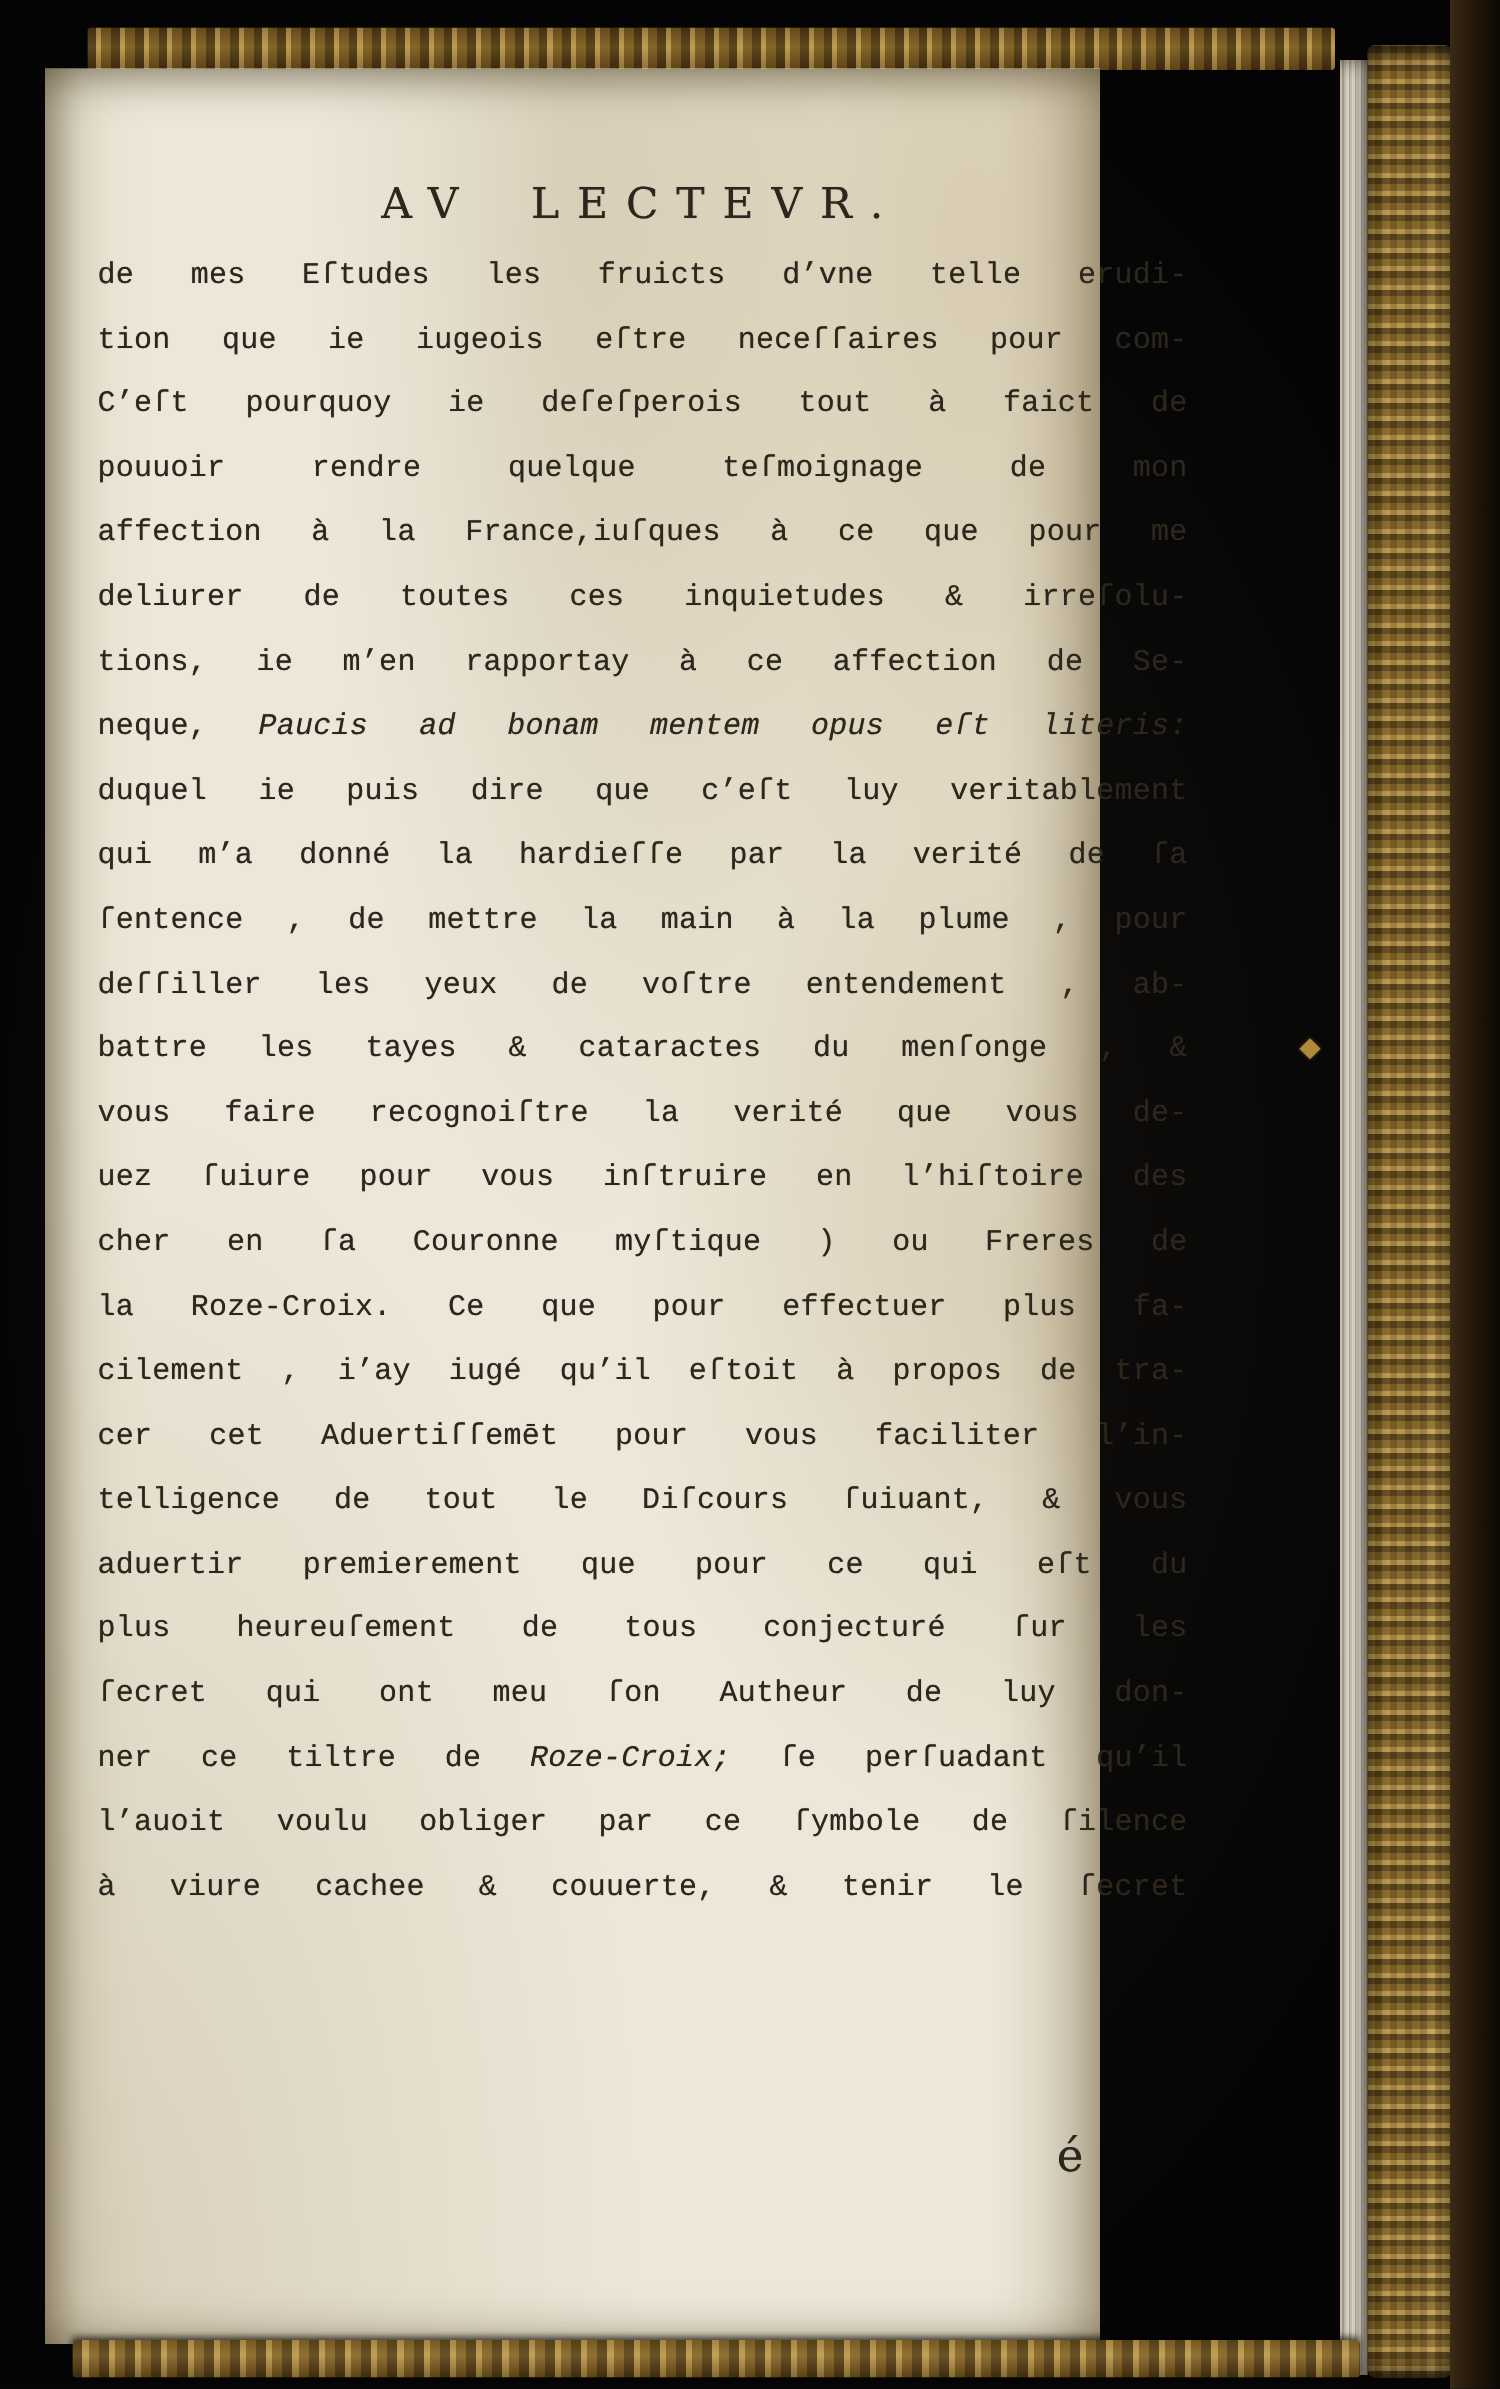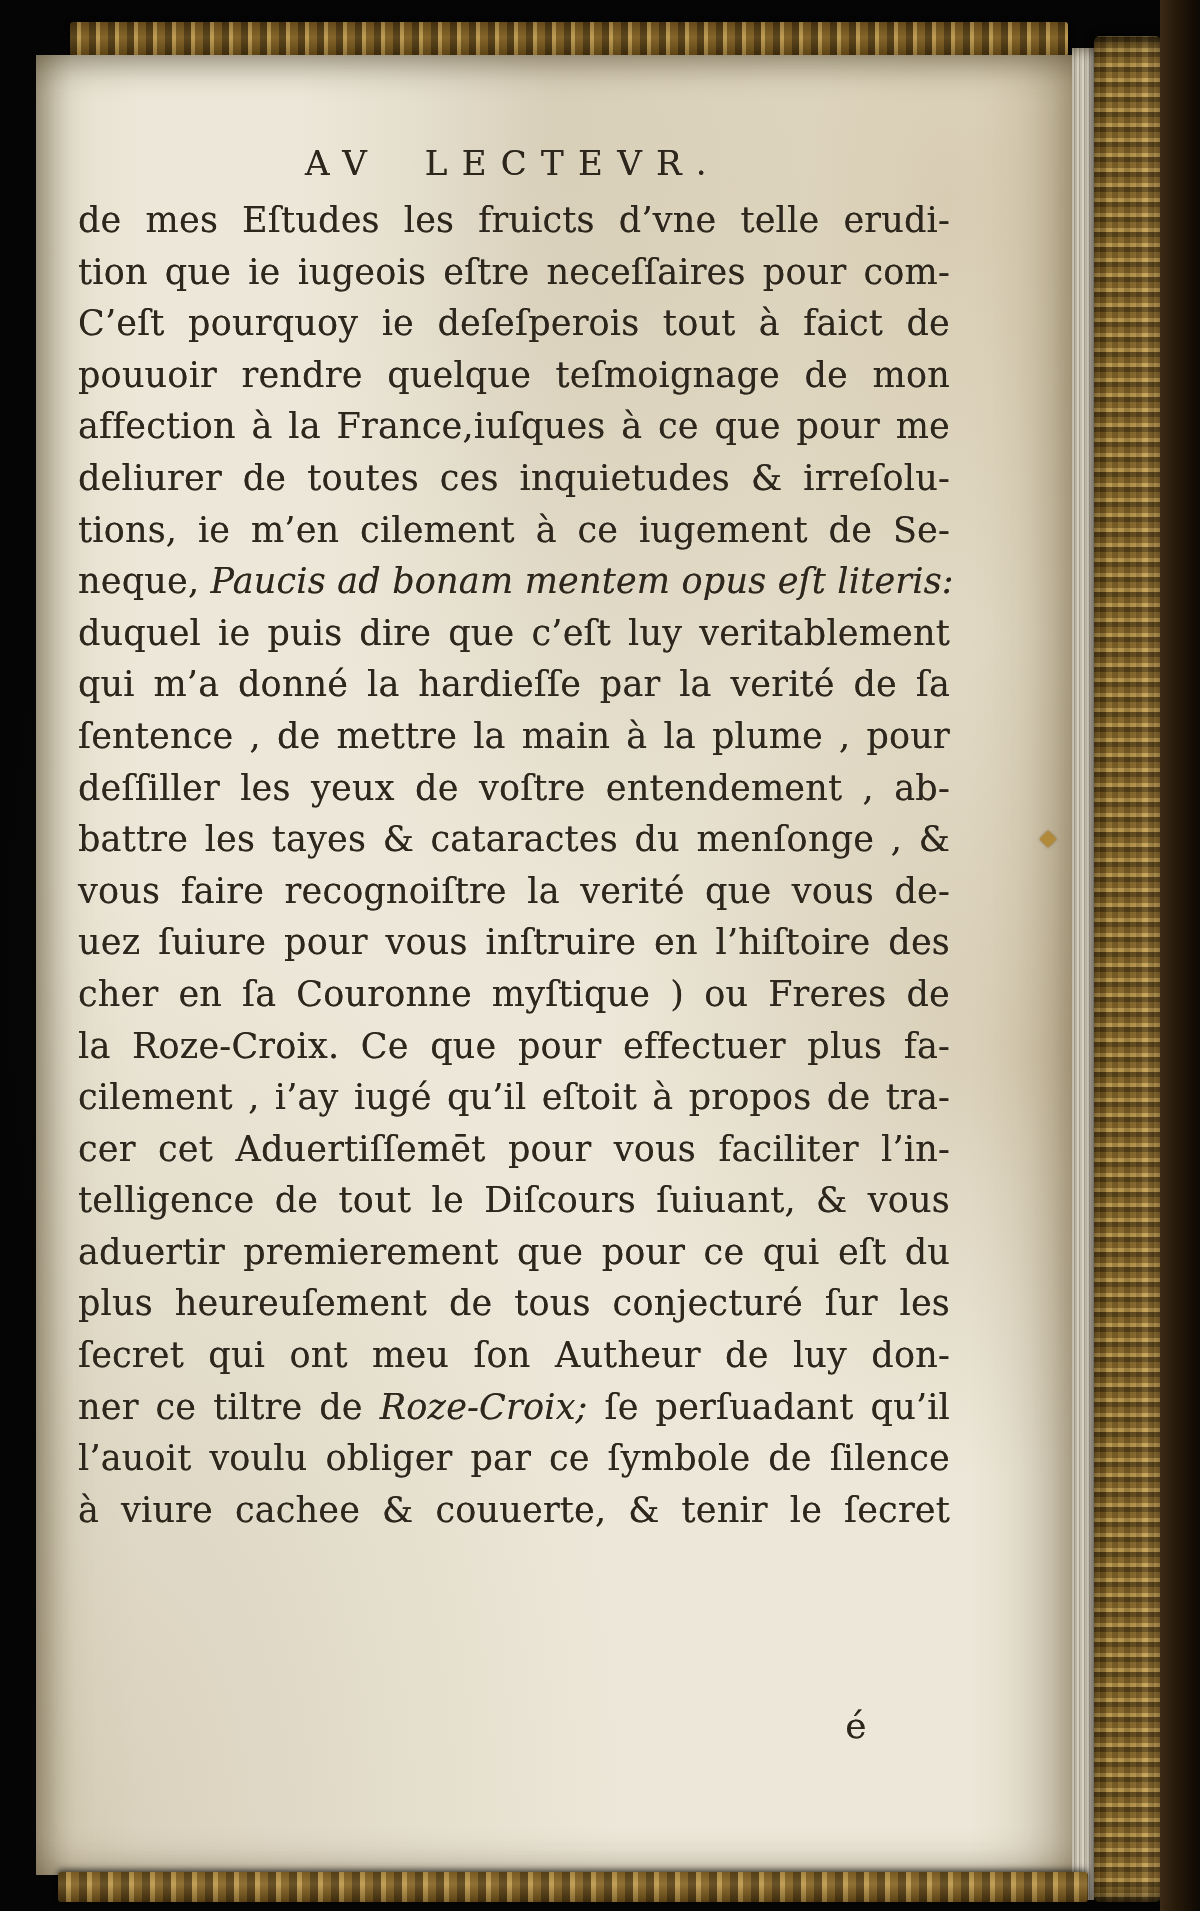--- a/index.html
+++ b/index.html
@@ -15,21 +15,21 @@
     position: absolute; left: 70px; top: 22px; width: 998px; height: 34px;
     background:
       repeating-linear-gradient(90deg, rgba(30,18,2,0.55) 0 7px, rgba(230,195,120,0.35) 7px 11px, rgba(90,62,18,0.45) 11px 19px),
       linear-gradient(180deg, #6d5220, #a8873f 45%, #5d4517);
     border-radius: 3px;
     box-shadow: 0 2px 6px rgba(0,0,0,0.8);
   }
 
   
   .page {
-    position: absolute; left: 36px; top: 55px; width: 1036px; height: 1820px;
+    position: absolute; left: 36px; top: 55px; width: 844px; height: 1820px;
     background:
       radial-gradient(ellipse at 88% 8%, rgba(170,145,95,0.30), transparent 42%),
       radial-gradient(ellipse at 96% 55%, rgba(165,140,95,0.25), transparent 30%),
       radial-gradient(ellipse at 6% 98%, rgba(150,128,88,0.22), transparent 38%),
       radial-gradient(ellipse at 50% 4%, rgba(150,128,88,0.18), transparent 35%),
       linear-gradient(90deg, #cfc8b2 0%, #e6e1cf 3.5%, #ece7d8 10%, #ece7d8 90%, #ddd6c2 100%),
       #e9e4d4;
     box-shadow:
       inset 0 28px 34px -22px rgba(70,58,32,0.55),
       inset -46px 0 56px -34px rgba(92,74,42,0.50),
@@ -42,25 +42,26 @@
     text-align: center;
     font-size: 34px; color: #2c261d;
     letter-spacing: 0.42em; word-spacing: 0.55em;
     text-shadow: 0 0 0.6px rgba(44,38,29,0.7);
   }
 
   .textblock {
     position: absolute; left: 42px; top: 140px; width: 872px;
   }
   .line {
-    font-size: 35px; line-height: 51.6px; color: #2c261d;
+    font-size: 24px; line-height: 51.6px; color: #2c261d;
     letter-spacing: 0.2px;
     text-align: justify; text-align-last: justify;
     text-shadow: 0 0 0.6px rgba(44,38,29,0.65);
     white-space: nowrap;
+    font-family: Liberation Mono, monospace;
   }
   .line .it { font-style: italic; }
 
   .catchword {
     position: absolute; left: 790px; top: 1650px; width: 60px;
     font-size: 36px; color: #2c261d; text-align: center;
     text-shadow: 0 0 0.6px rgba(44,38,29,0.65);
   }
 
   .ornament {
@@ -116,21 +117,21 @@
   <div class="page">
     <div class="header">AV LECTEVR.</div>
 
     <div class="textblock">
       <div class="line">de mes Eſtudes les fruicts d’vne telle erudi-</div>
       <div class="line">tion que ie iugeois eſtre neceſſaires pour com-</div>
       <div class="line">C’eſt pourquoy ie deſeſperois tout à faict de</div>
       <div class="line">pouuoir rendre quelque teſmoignage de mon</div>
       <div class="line">affection à la France,iuſques à ce que pour me</div>
       <div class="line">deliurer de toutes ces inquietudes &amp; irreſolu-</div>
-      <div class="line">tions, ie m’en cilement à ce iugement de Se-</div>
+      <div class="line">tions, ie m’en rapportay à ce affection de Se-</div>
       <div class="line"><span>neque, </span><span class="it">Paucis ad bonam mentem opus eſt literis:</span></div>
       <div class="line">duquel ie puis dire que c’eſt luy veritablement</div>
       <div class="line">qui m’a donné la hardieſſe par la verité de ſa</div>
       <div class="line">ſentence , de mettre la main à la plume , pour</div>
       <div class="line">deſſiller les yeux de voſtre entendement , ab-</div>
       <div class="line">battre les tayes &amp; cataractes du menſonge , &amp;</div>
       <div class="line">vous faire recognoiſtre la verité que vous de-</div>
       <div class="line">uez ſuiure pour vous inſtruire en l’hiſtoire des</div>
       <div class="line">cher en ſa Couronne myſtique ) ou Freres de</div>
       <div class="line">la Roze-Croix. Ce que pour effectuer plus fa-</div>

